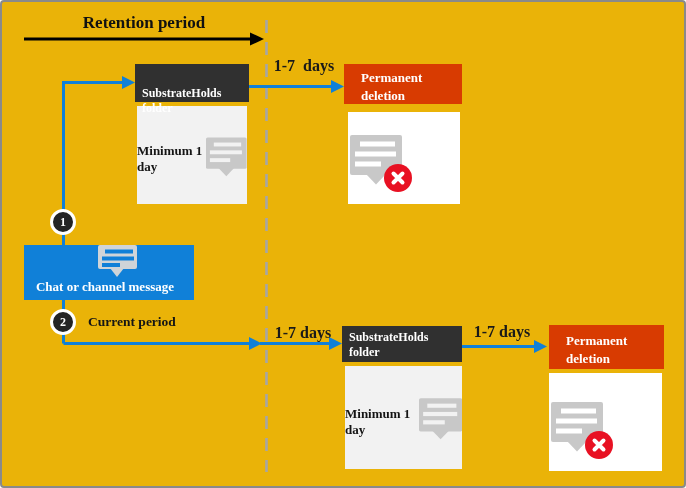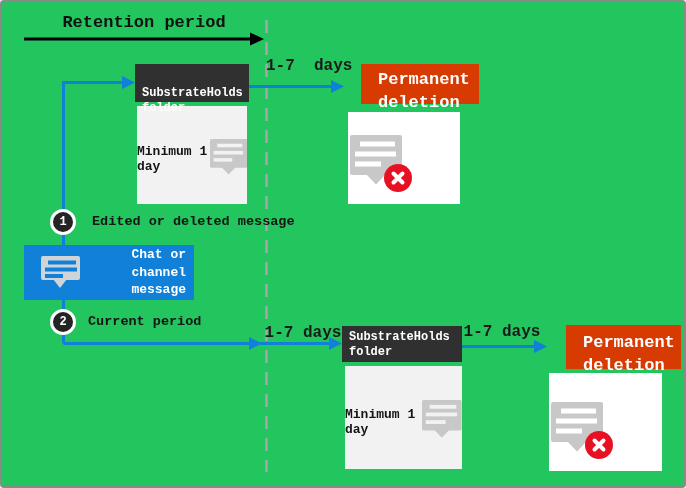--- a/index.html
+++ b/index.html
@@ -1,20 +1,20 @@
 <!DOCTYPE html>
 <html><head>
 <meta charset="utf-8">
 <style>
   html,body{margin:0;padding:0;background:#fff;}
   *{box-sizing:border-box;}
   .canvas{
     position:relative;width:686px;height:488px;
-    background:#22c55e;border:2px solid #8a8a8a;border-radius:4px;
-    font-family:Liberation Mono, monospace;color:#1a1a1a;overflow:hidden;
+    background:#eab308;border:2px solid #8a8a8a;border-radius:4px;
+    font-family:Liberation Serif, serif;color:#1a1a1a;overflow:hidden;
   }
   .connectors{position:absolute;left:0;top:0;width:686px;height:488px;z-index:0;}
   .abs{position:absolute;}
   .diagram-title{
     left:22px;top:11px;width:240px;text-align:center;
     font-size:17px;font-weight:600;color:#111;z-index:2;
   }
   .days-label{
     font-size:16px;font-weight:600;color:#1a1a1a;text-align:center;
     white-space:pre;z-index:2;
@@ -23,26 +23,26 @@
     background:#303030;color:#fff;font-size:12px;font-weight:600;
     line-height:1.22;padding:22px 6px 0 7px;z-index:2;
   }
   .panel{
     display:flex;flex-direction:row;align-items:center;z-index:1;
   }
   .panel-light{background:#f2f2f2;}
   .panel-white{background:#ffffff;}
   .panel-title{font-size:13px;font-weight:600;color:#151515;margin-top:8px;}
   .box-orange{
-    background:#d83b01;color:#fff;font-size:17px;font-weight:600;
-    line-height:1.35;padding:5px 8px 0 17px;z-index:2;margin-left:17px;
+    background:#d83b01;color:#fff;font-size:13px;font-weight:600;
+    line-height:1.35;padding:5px 8px 0 17px;z-index:2;
   }
   .source-box{
     left:22px;top:243px;width:170px;height:55px;background:#1080d8;
-    display:flex;flex-direction:row;align-items:center;z-index:2;
+    display:flex;flex-direction:column;align-items:center;z-index:2;
   }
   .source-label{
     flex:1;text-align:right;padding-right:8px;color:#fff;
     font-size:13px;font-weight:600;line-height:1.35;
   }
   .step-circle{
     width:26px;height:26px;border-radius:50%;background:#242424;
     border:3px solid #ffffff;display:flex;align-items:center;justify-content:center;
     color:#fff;font-size:12px;font-weight:700;z-index:3;
   }
@@ -109,21 +109,20 @@
       <rect x="7" y="16.5" width="41" height="5" fill="#ffffff"></rect>
       <rect x="7" y="26.5" width="26" height="5" fill="#ffffff"></rect>
       <circle cx="50" cy="43" r="14" fill="#e81123"></circle>
       <path d="M45.5,38.5 L54.5,47.5 M54.5,38.5 L45.5,47.5" stroke="#fff" stroke-width="4" stroke-linecap="round"></path>
     </svg>
   </div>
 
   <div class="abs step-circle" style="left:48px;top:207px;">
     <span>1</span>
   </div>
-  <div class="abs step-label" style="left:90px;top:212px;">Edited or deleted message</div>
 
   <div class="abs source-box">
     <svg class="msg-icon" style="margin-left:17px;" width="39" height="33" viewBox="0 0 39 33">
       <rect x="0" y="0" width="39" height="24" rx="2" fill="#cfd4d8"></rect>
       <polygon points="12,23 26,23 19,32" fill="#cfd4d8"></polygon>
       <rect x="7" y="4.5" width="28" height="4" fill="#1080d8"></rect>
       <rect x="4" y="11.5" width="32" height="4" fill="#1080d8"></rect>
       <rect x="4" y="18" width="18" height="4" fill="#1080d8"></rect>
     </svg>
     <div class="source-label">Chat or channel message</div>

